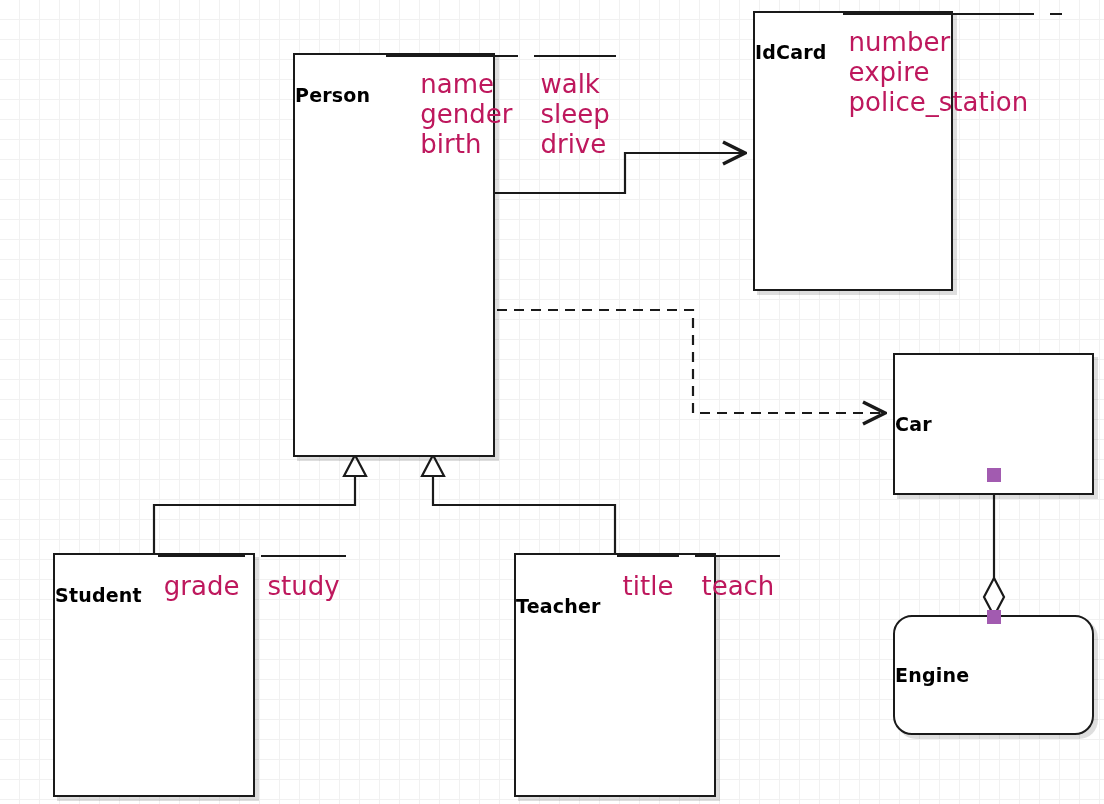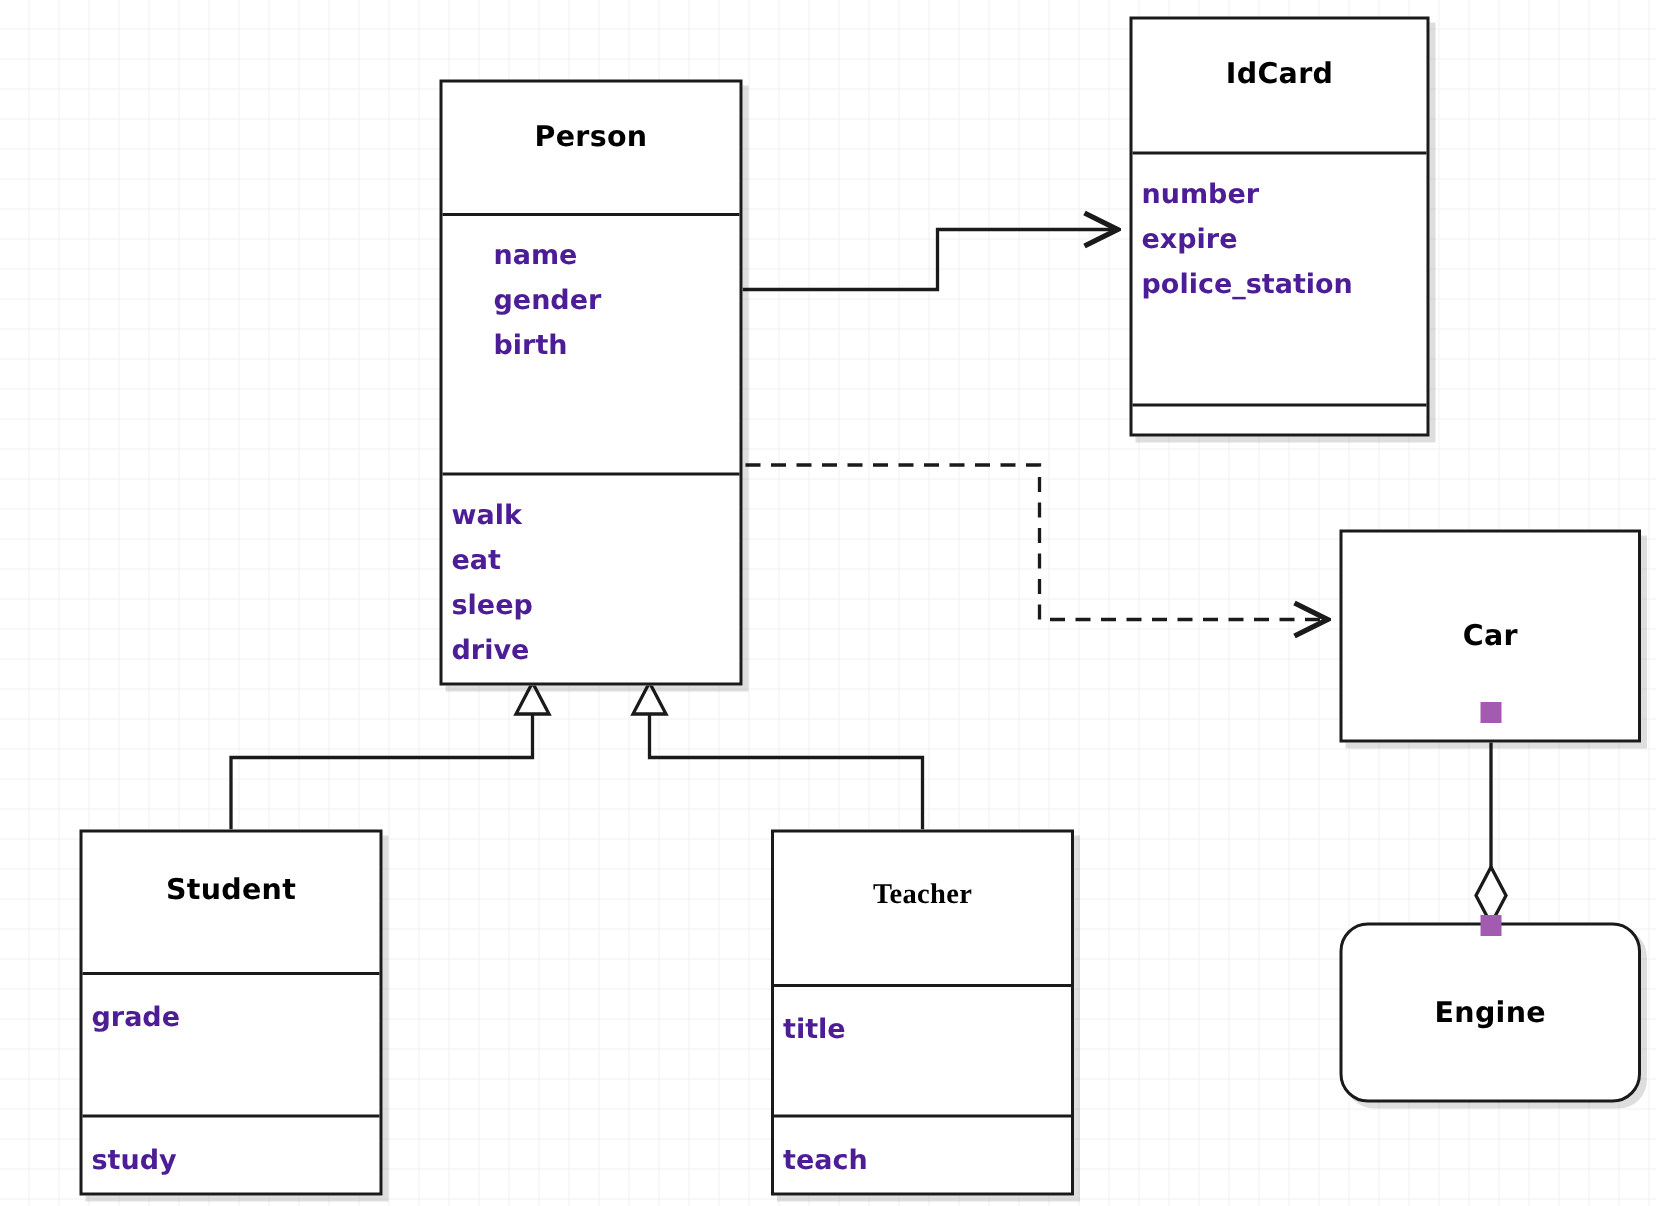--- a/index.html
+++ b/index.html
@@ -20,21 +20,20 @@
     background-position: -1px -1px;
     font-family: "DejaVu Sans", "Liberation Sans", sans-serif;
   }
   .uml-class {
     position: absolute;
     box-sizing: border-box;
     background: #ffffff;
     border: 2px solid #1a1a1a;
     box-shadow: 4px 4px 0 0 rgba(0,0,0,0.13);
     display: flex;
-    flex-direction: column;
     z-index: 5;
     gap: 16px;
   }
   .cls-title {
     box-sizing: border-box;
     display: flex;
     align-items: center;
     justify-content: center;
     font-weight: bold;
     font-size: 19px;
@@ -43,25 +42,24 @@
   }
   .cls-section {
     box-sizing: border-box;
     border-top: 2px solid #1a1a1a;
     padding: 12px 6px 6px 6px;
     display: flex;
     flex-direction: column;
     justify-content: flex-start;
   }
   .member {
-    font-size: 18px;
-    color: #4c1d95;
+    font-size: 26px;
+    color: #be185d;
     line-height: 30px;
     white-space: nowrap;
-    font-weight: bold;
   }
   .svg-layer {
     position: absolute;
     left: 0;
     top: 0;
     width: 1104px;
     height: 804px;
     z-index: 2;
     pointer-events: none;
   }
@@ -113,21 +111,20 @@
 
   <div class="uml-class" style="left:293px; top:53px; width:202px; height:404px;">
     <div class="cls-title" style="height:80px;">Person</div>
     <div class="cls-section" style="height:173px;padding-left:34px;">
       <div class="member">name</div>
       <div class="member">gender</div>
       <div class="member">birth</div>
     </div>
     <div class="cls-section" style="flex:1;">
       <div class="member">walk</div>
-      <div class="member">eat</div>
       <div class="member">sleep</div>
       <div class="member">drive</div>
     </div>
   </div>
 
   <div class="uml-class" style="left:753px; top:11px; width:200px; height:280px;">
     <div class="cls-title" style="height:78px;">IdCard</div>
     <div class="cls-section" style="height:162px;">
       <div class="member">number</div>
       <div class="member">expire</div>
@@ -148,21 +145,21 @@
     <div class="cls-title" style="height:79px;">Student</div>
     <div class="cls-section" style="height:81px; padding-top:14px;">
       <div class="member">grade</div>
     </div>
     <div class="cls-section" style="flex:1; padding-top:14px;">
       <div class="member">study</div>
     </div>
   </div>
 
   <div class="uml-class" style="left:514px; top:553px; width:202px; height:244px;">
-    <div class="cls-title" style="height:101px;font-family:Liberation Serif, serif;">Teacher</div>
+    <div class="cls-title" style="height:101px;">Teacher</div>
     <div class="cls-section" style="height:81px; padding-top:14px;">
       <div class="member">title</div>
     </div>
     <div class="cls-section" style="flex:1; padding-top:14px;">
       <div class="member">teach</div>
     </div>
   </div>
 
   <svg class="svg-layer-top" viewBox="0 0 1104 804" xmlns="http://www.w3.org/2000/svg">
     <rect x="987" y="468" width="14" height="14" fill="#a25bb0"></rect>

